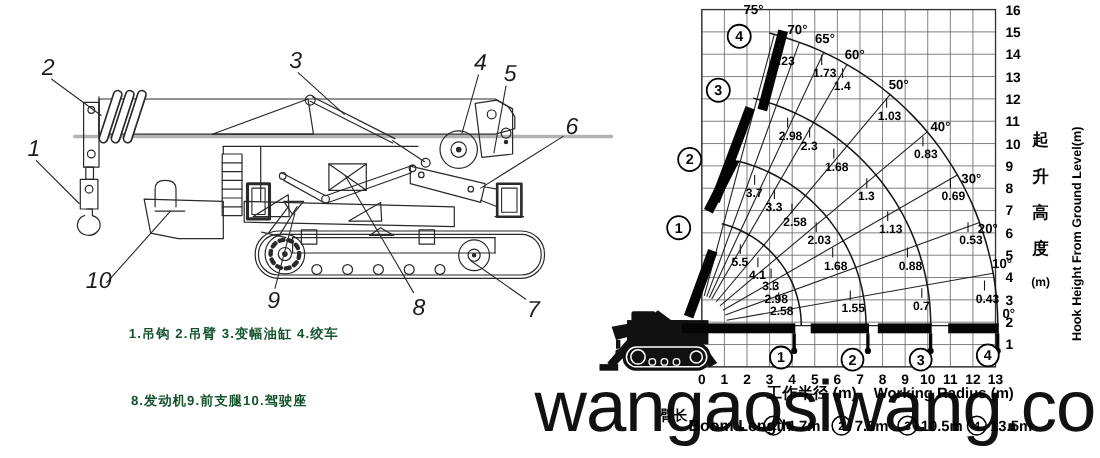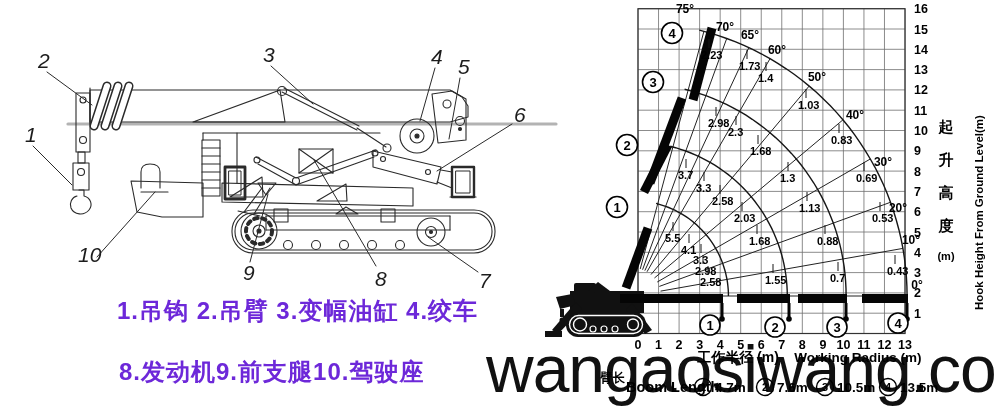--- a/index.html
+++ b/index.html
@@ -1,21 +1,21 @@
 <!DOCTYPE html>
 <html><head>
 <meta charset="utf-8">
 <style>
   html,body{margin:0;padding:0;background:#fff;}
   #app{position:relative;width:1000px;height:416px;background:#ffffff;overflow:hidden;
        font-family:"Liberation Sans","DejaVu Sans",sans-serif;}
   svg text{font-family:"Liberation Sans","DejaVu Sans",sans-serif;}
   #crane-svg{position:absolute;left:0;top:0;}
   #chart-svg{position:absolute;left:540px;top:0;}
-  .legend-line{position:absolute;left:117px;color:#6d28d9;font-size:24px;font-weight:700;
+  .legend-line{position:absolute;left:117px;color:#14532d;font-size:12px;font-weight:700;
        letter-spacing:1px;white-space:nowrap;}
   #legend-line-0{top:295px;}
   #legend-line-1{top:326px;left:121px;}
   #legend-line-2{top:356px;left:119px;}
   #watermark{position:absolute;left:486px;top:336px;font-size:66px;font-weight:400;
        color:#000;opacity:.93;letter-spacing:-1px;white-space:nowrap;z-index:9;line-height:1;}
 </style>
 </head>
 <body>
 

